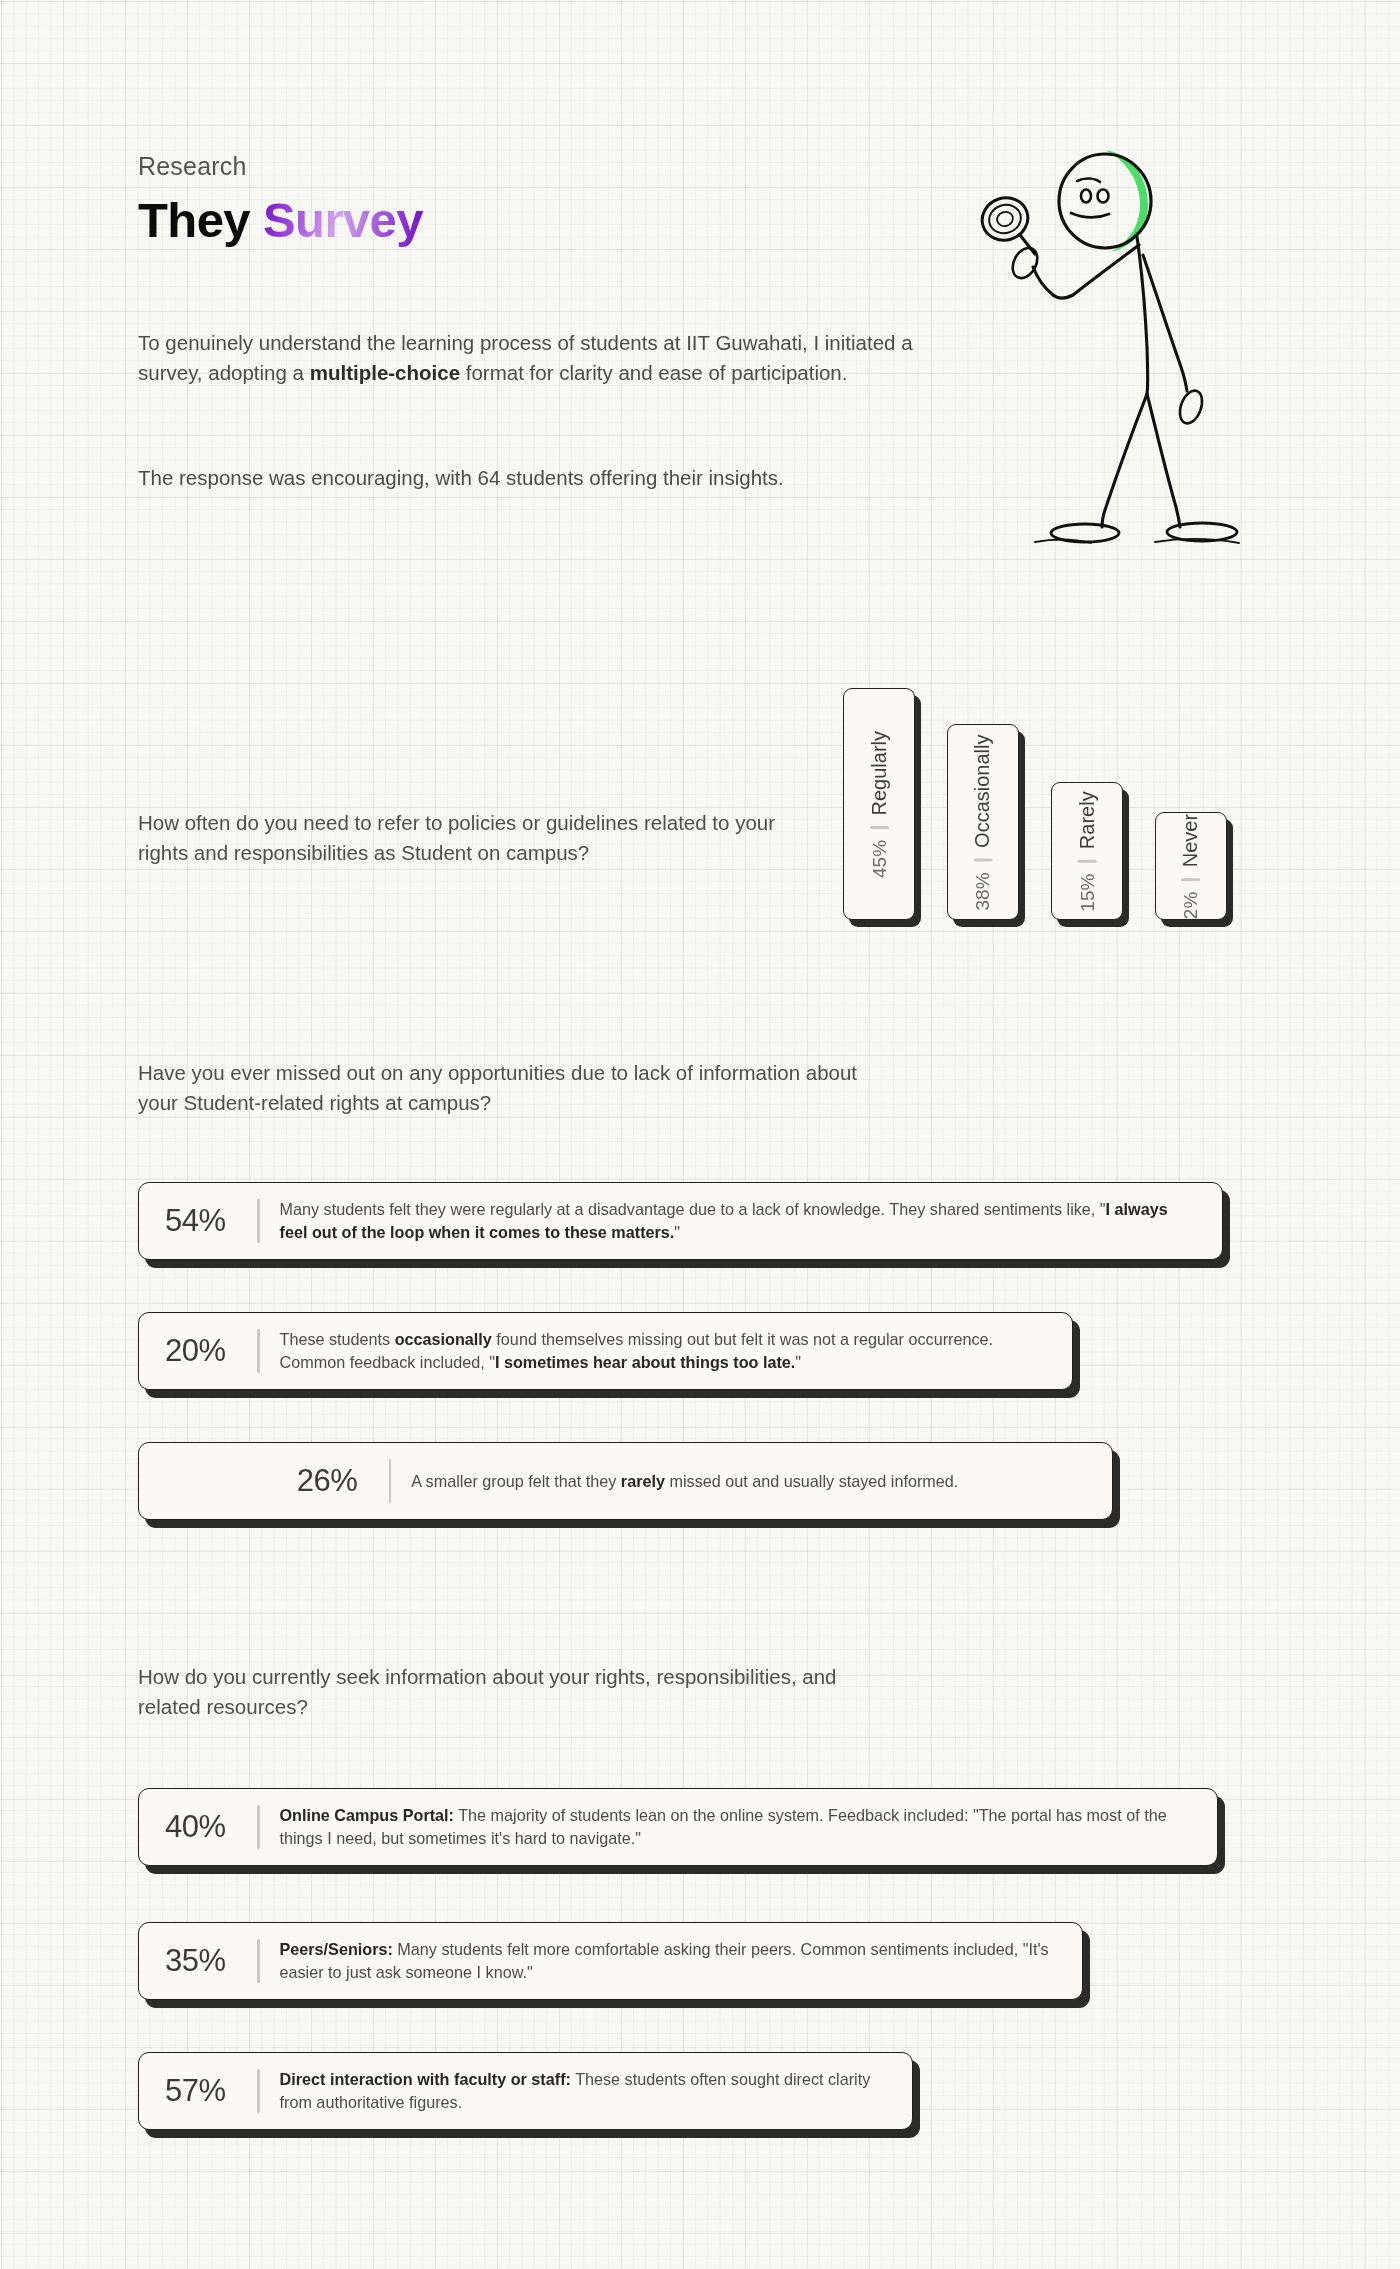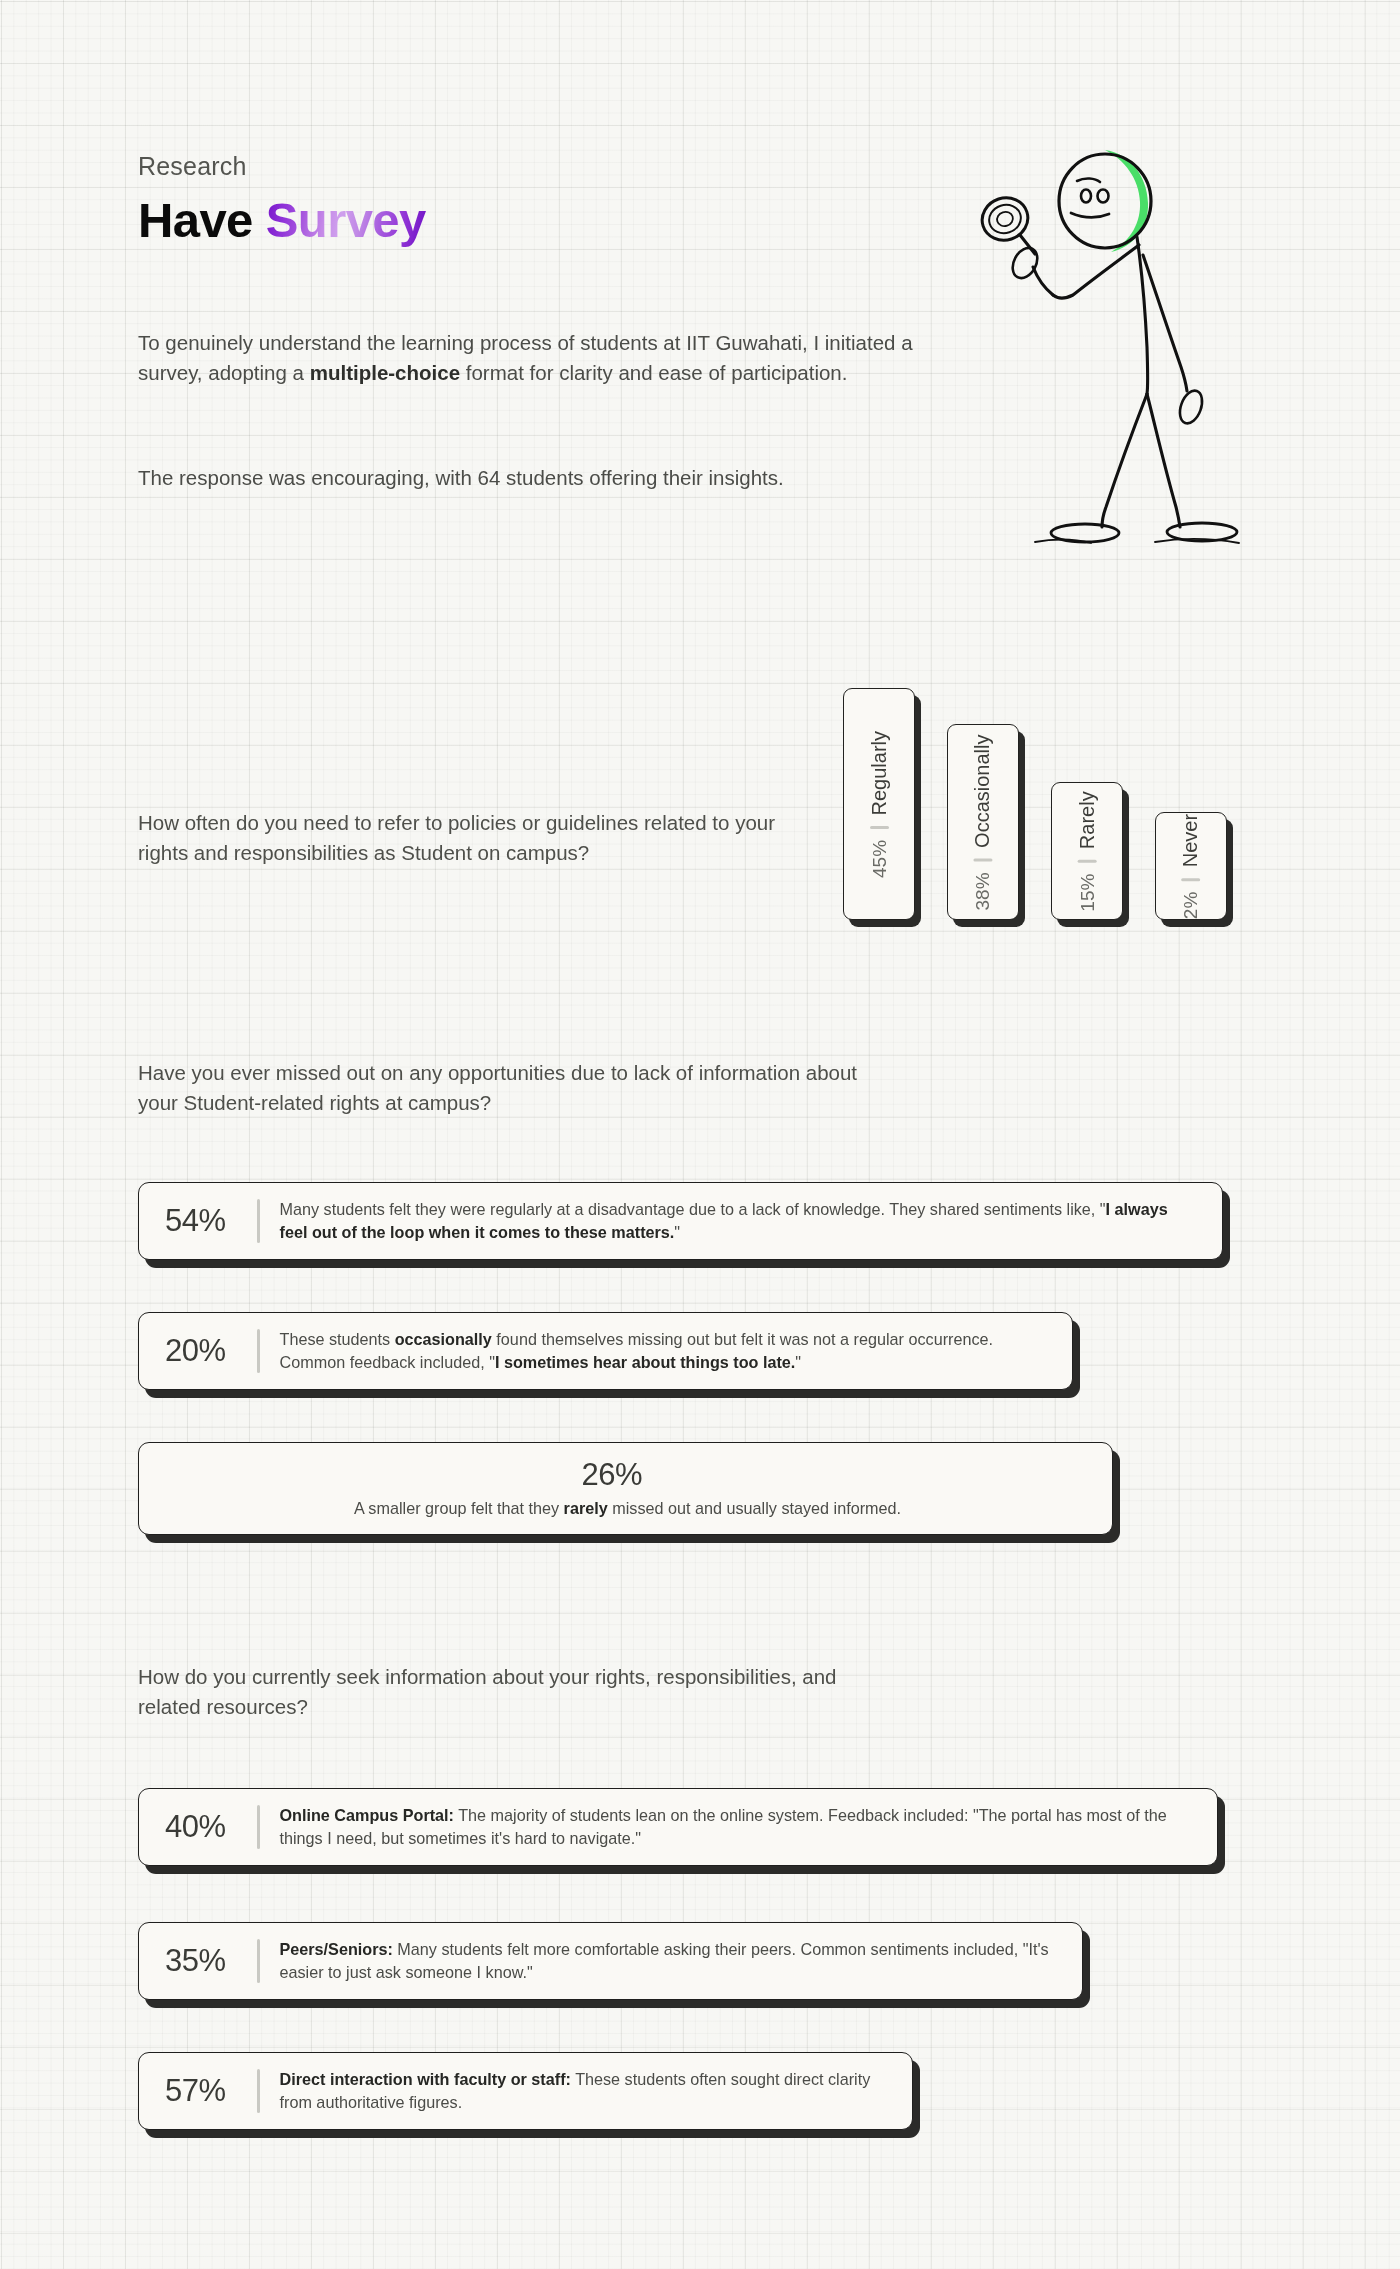--- a/index.html
+++ b/index.html
@@ -180,36 +180,36 @@
   .card-text {
     font-size: 16.2px;
     line-height: 1.42;
     color: #4b4c48;
   }
   .card-text b { font-weight: bold; color: #262724; }
 
   
   #card-a1 { top: 1182px; width: 1085px; }
   #card-a2 { top: 1312px; width: 935px; }
-  #card-a3 { top: 1442px; width: 975px; flex-direction: column; }
+  #card-a3 { top: 1442px; width: 975px; }
   
   #card-b1 { top: 1788px; width: 1080px; }
   #card-b2 { top: 1922px; width: 945px; }
   #card-b3 { top: 2052px; width: 775px; }
 </style>
 </head>
 <body>
 
 <div id="grid-bg"></div>
 
 <div id="page">
 
   <div id="header">
     <div id="eyebrow">Research</div>
-    <h1 id="main-title"><span id="title-black">Have </span><span id="title-gradient">Survey</span></h1>
+    <h1 id="main-title"><span id="title-black">They </span><span id="title-gradient">Survey</span></h1>
   </div>
 
   <p class="intro-p" id="intro-1"><span>To genuinely understand the learning process of students at IIT Guwahati, I initiated a survey, adopting a </span><b>multiple-choice</b><span> format for clarity and ease of participation.</span></p>
 
   <p class="intro-p" id="intro-2">The response was encouraging, with 64 students offering their insights.</p>
 
   <svg id="stick-figure" viewBox="0 0 320 440">
     <g fill="none" stroke="#111111" stroke-width="3.1" stroke-linecap="round" stroke-linejoin="round">
 
       <path d="M140 35 C 163 38 182 59 183 88 C 184 113 168 132 146 137

